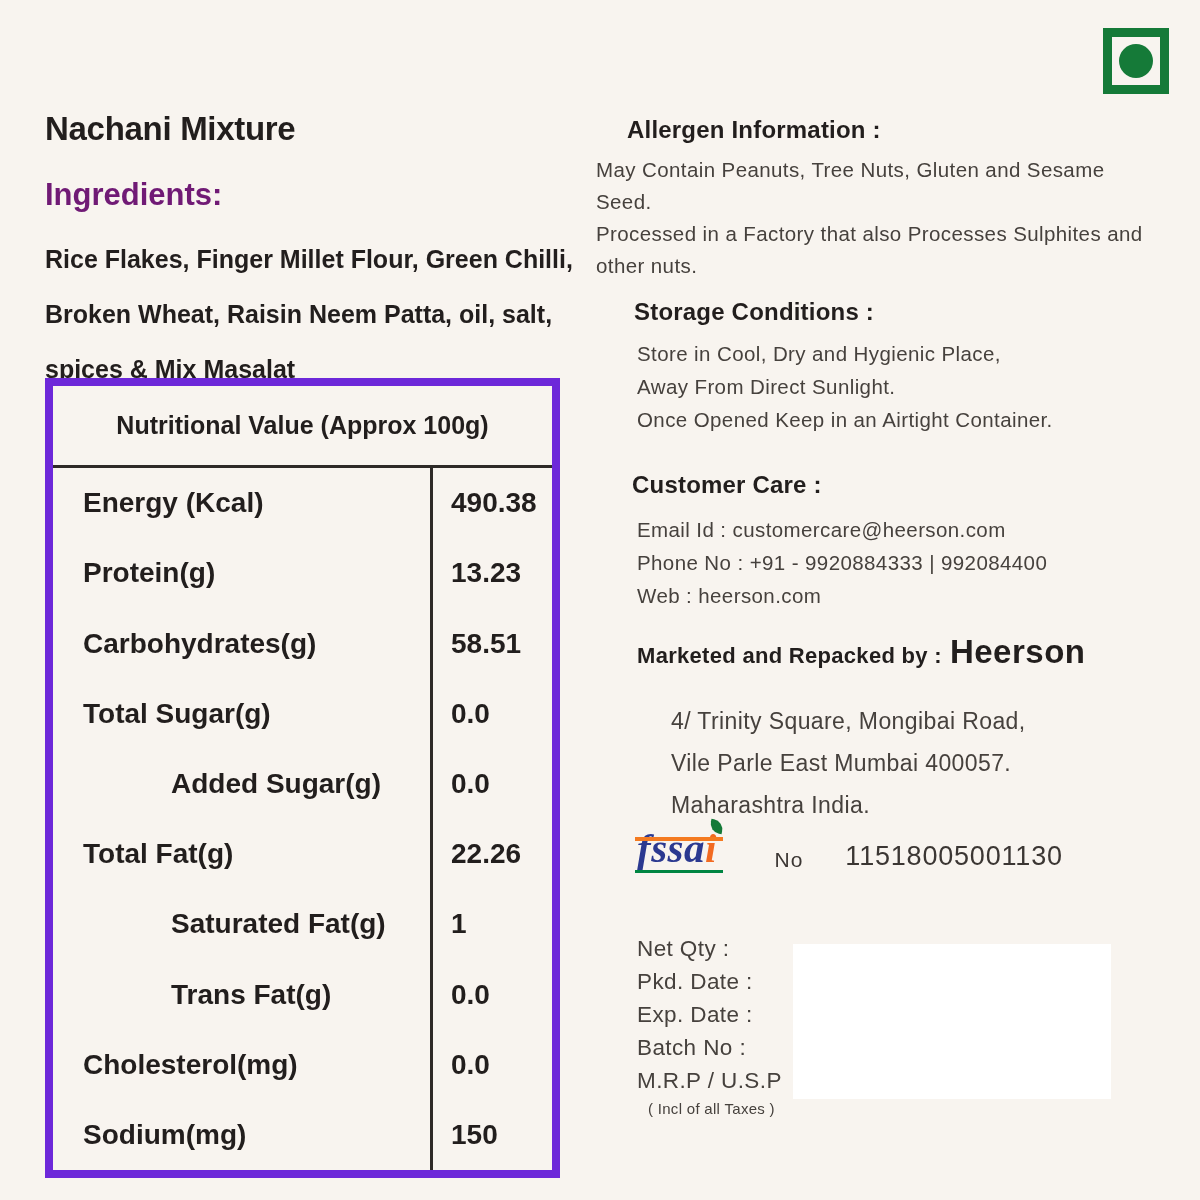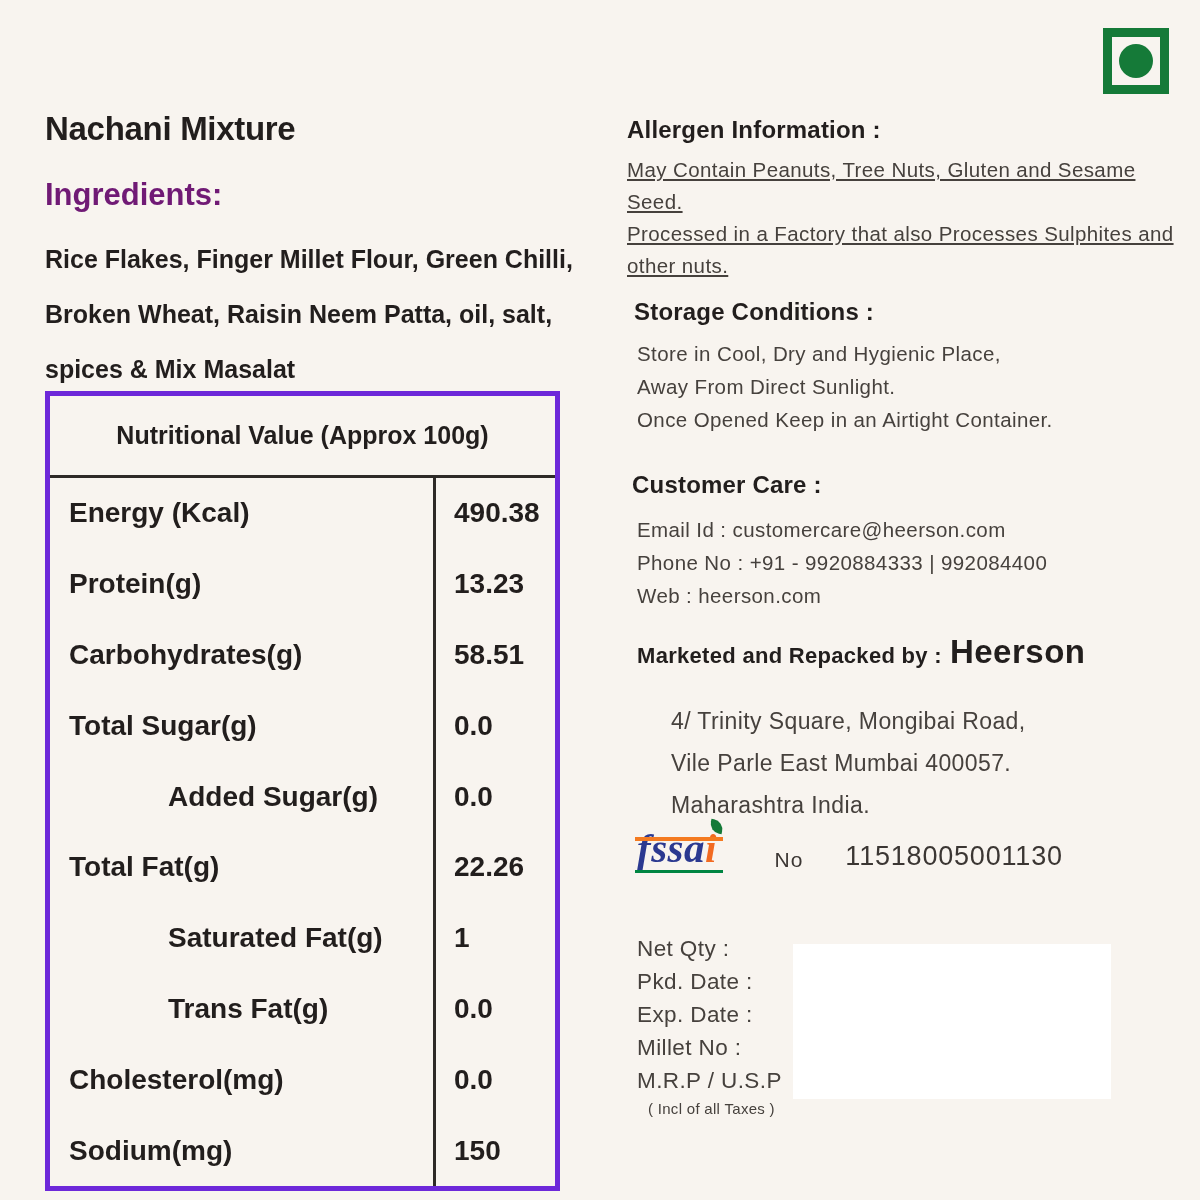--- a/index.html
+++ b/index.html
@@ -25,52 +25,52 @@
   .ing-label{
     position:absolute; left:45px; top:177px;
     font-size:31px; font-weight:bold; color:#701a75;
   }
   .ing-lines{
     position:absolute; left:45px; top:232px; width:560px;
     font-size:25px; font-weight:bold; color:#221e1d; line-height:55px;
   }
   
   .ntable{
-    position:absolute; left:45px; top:391px; width:515px; height:800px;
-    box-sizing:border-box; border:5px solid #6d28d9;
+    position:absolute; left:45px; top:378px; width:515px; height:800px;
+    box-sizing:border-box; border:8px solid #6d28d9;
     display:flex; flex-direction:column;
   }
   .ntable-header{
     height:82px; box-sizing:border-box; border-bottom:3px solid #2e2a27;
     display:flex; align-items:center; justify-content:center;
     font-size:25px; font-weight:bold; color:#221e1d;
   }
   .ntable-body{flex:1; display:flex; flex-direction:column;}
   .nrow{flex:1; display:flex; align-items:stretch;}
   .nrow-label{
     flex:1; display:flex; align-items:center;
-    padding-left:19px; font-size:28px; font-weight:bold; color:#221e1d;
+    padding-left:30px; font-size:28px; font-weight:bold; color:#221e1d;
   }
   .nrow.indent .nrow-label{padding-left:118px;}
   .nrow-value{
     width:122px; box-sizing:border-box; border-left:3px solid #2e2a27;
     display:flex; align-items:center; padding-left:18px;
     font-size:28px; font-weight:bold; color:#221e1d;
   }
   
   .rc-heading{
     position:absolute; font-size:24px; font-weight:bold; color:#221e1d;
     letter-spacing:0.2px;
   }
   .rc-lines{
     position:absolute; font-size:20.5px; color:#46413d; letter-spacing:0.4px;
   }
   .rc-lines .line{line-height:32px;}
   .allergen-h{left:627px; top:116px;}
-  .allergen-t{left:627px; top:154px; width:570px;text-decoration:underline;}
+  .allergen-t{left:596px; top:154px; width:570px;}
   .storage-h{left:634px; top:298px;}
   .storage-t{left:637px; top:337px; width:560px;}
   .storage-t .line{line-height:33px;}
   .care-h{left:632px; top:471px;}
   .care-t{left:637px; top:513px; width:560px;}
   .care-t .line{line-height:33px;}
   .marketed{
     position:absolute; left:637px; top:633px; white-space:nowrap;
     display:flex; align-items:baseline;
   }
@@ -228,19 +228,19 @@
     </div>
     <span class="fssai-no-label">No</span>
     <span class="fssai-number">11518005001130</span>
   </div>
 
   <div class="rc-lines pack-t">
 
   <div class="line">Net Qty :</div>
       <div class="line">Pkd. Date :</div>
       <div class="line">Exp. Date :</div>
-      <div class="line">Millet No :</div>
+      <div class="line">Batch No :</div>
       <div class="line">M.R.P / U.S.P</div>
     </div>
   <div class="tax-note">( Incl of all Taxes )</div>
   <div class="fill-box"></div>
 
 </div>
 
 </body></html>

